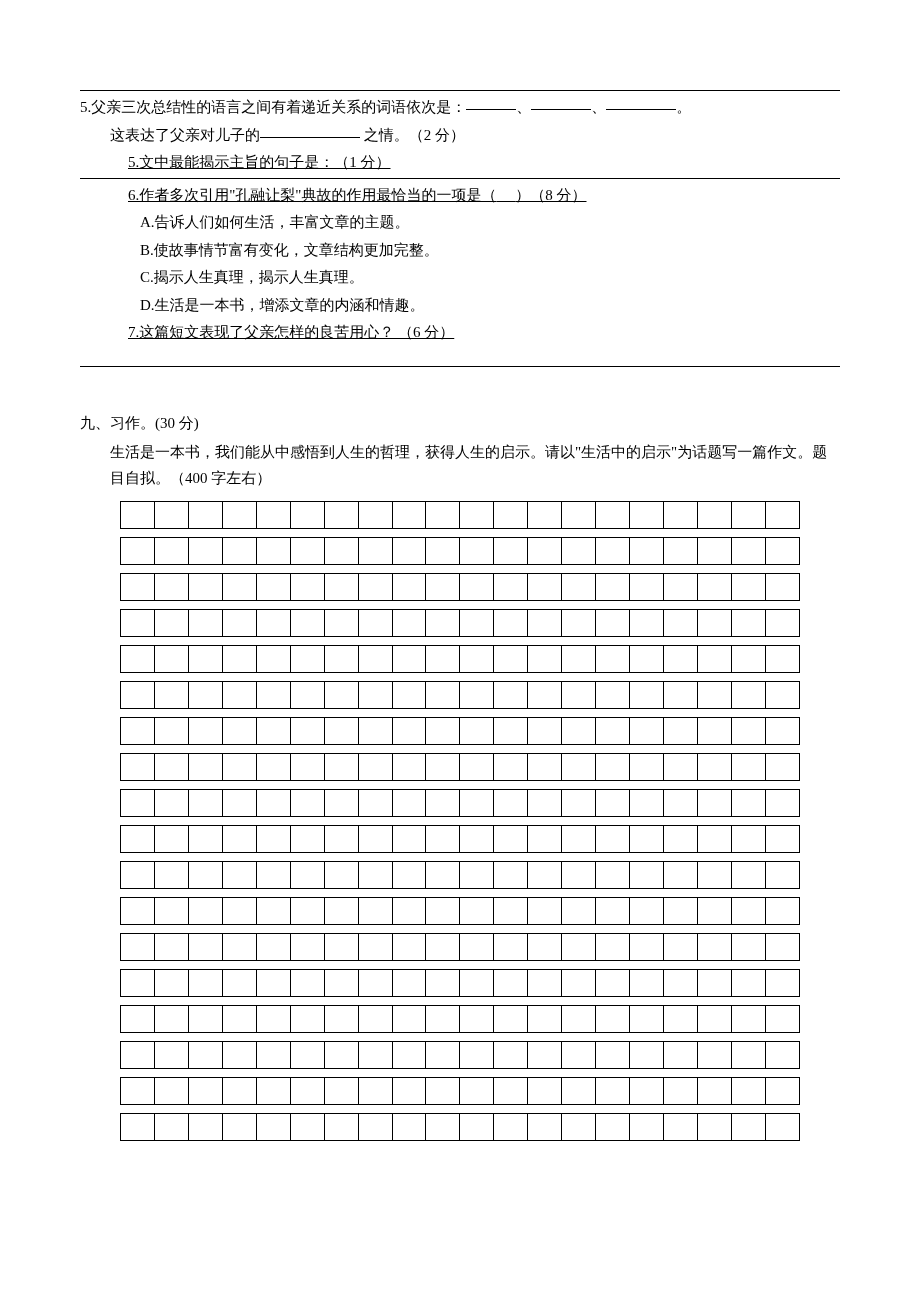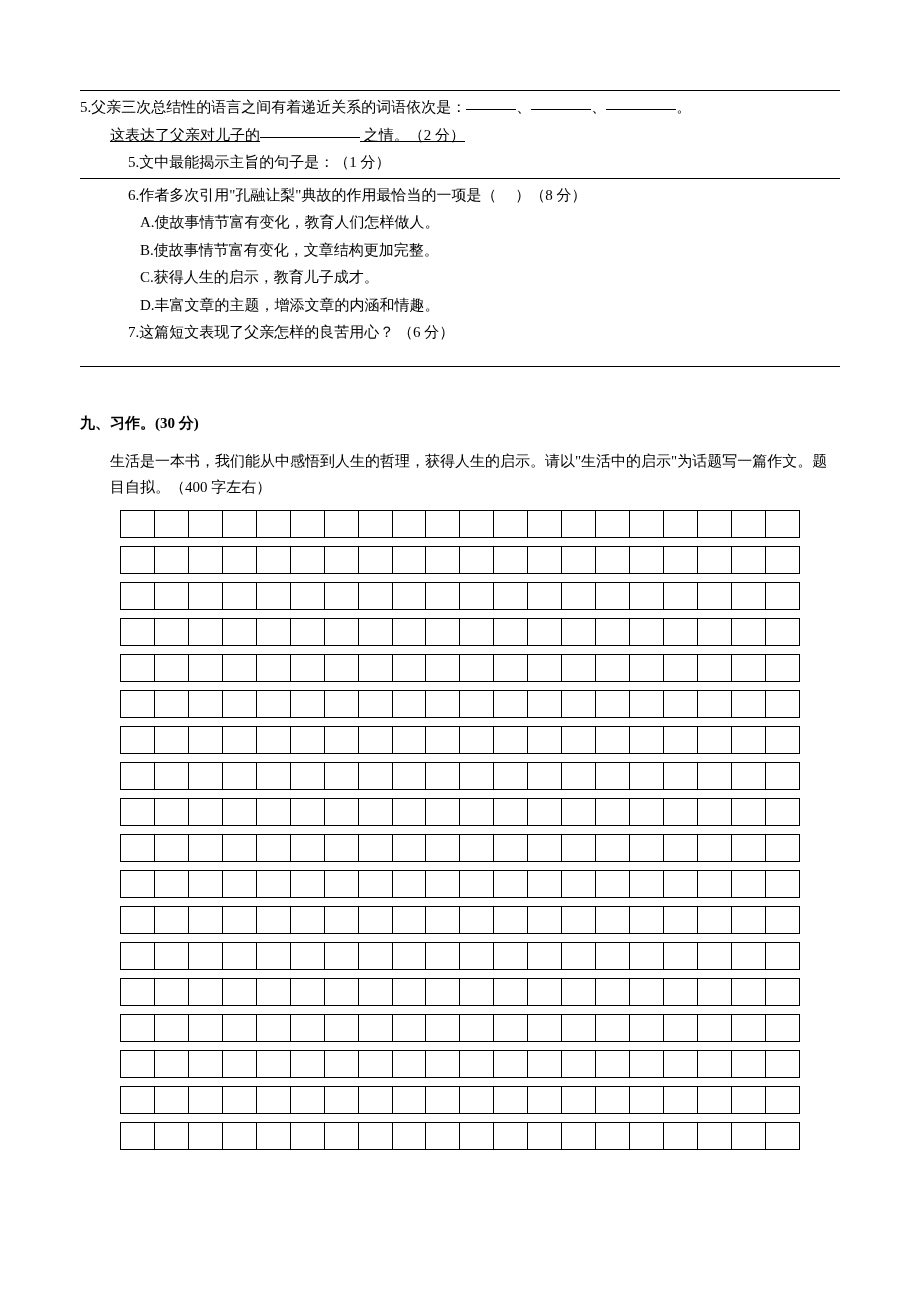--- a/index.html
+++ b/index.html
@@ -13,36 +13,36 @@
       padding: 90px 80px 60px 80px;
       line-height: 1.7;
     }
     .blank-line {
       border-bottom: 1px solid #000;
       display: block;
       width: 100%;
       margin-bottom: 4px;
     }
     .q-line { margin-bottom: 2px; }
-    .indent-1 { padding-left: 30px; text-decoration: underline; }
+    .indent-1 { padding-left: 30px; }
     .indent-2 { padding-left: 60px; }
-    .indent-3 { padding-left: 48px; }
+    .indent-3 { padding-left: 48px; text-decoration: underline; }
     .u-blank {
       display: inline-block;
       border-bottom: 1px solid #000;
       vertical-align: baseline;
       position: relative;
       top: -2px;
     }
     .u-short { width: 50px; }
     .u-med { width: 60px; }
     .u-long { width: 70px; }
     .u-xlong { width: 100px; }
     .section-gap { height: 40px; }
-    .section-header { font-weight: bold; margin-bottom: 13px; }
+    .section-header { font-weight: normal; margin-bottom: 4px; }
     .essay-prompt { padding-left: 30px; text-indent: 0; margin-bottom: 10px; }
     .writing-grid {
       border-collapse: collapse;
       margin: 0 auto;
       width: 680px;
     }
     .writing-grid td {
       border: 1px solid #000;
       height: 27px;
       width: 34px;
@@ -69,24 +69,24 @@
 
 <div class="q-line indent-3">
   <span>5.文中最能揭示主旨的句子是：（1 分）</span>
 </div>
 
 <span class="blank-line"></span>
 
 <div class="q-line indent-3">
   <span>6.作者多次引用"孔融让梨"典故的作用最恰当的一项是（</span><span class="paren">&nbsp;&nbsp;&nbsp;&nbsp;&nbsp;</span><span>）（8 分）</span>
 </div>
-<div class="q-line indent-2">A.使故事情节富有变化，教育人们怎样做人。</div>
+<div class="q-line indent-2">A.告诉人们如何生活，丰富文章的主题。</div>
 <div class="q-line indent-2">B.使故事情节富有变化，文章结构更加完整。</div>
-<div class="q-line indent-2">C.获得人生的启示，教育儿子成才。</div>
-<div class="q-line indent-2">D.丰富文章的主题，增添文章的内涵和情趣。</div>
+<div class="q-line indent-2">C.揭示人生真理，揭示人生真理。</div>
+<div class="q-line indent-2">D.生活是一本书，增添文章的内涵和情趣。</div>
 
 <div class="q-line indent-3">
   <span>7.这篇短文表现了父亲怎样的良苦用心？ （6 分）</span>
 </div>
 
 <div style="height:18px"></div>
 <span class="blank-line"></span>
 
 <div class="section-gap"></div>
 

